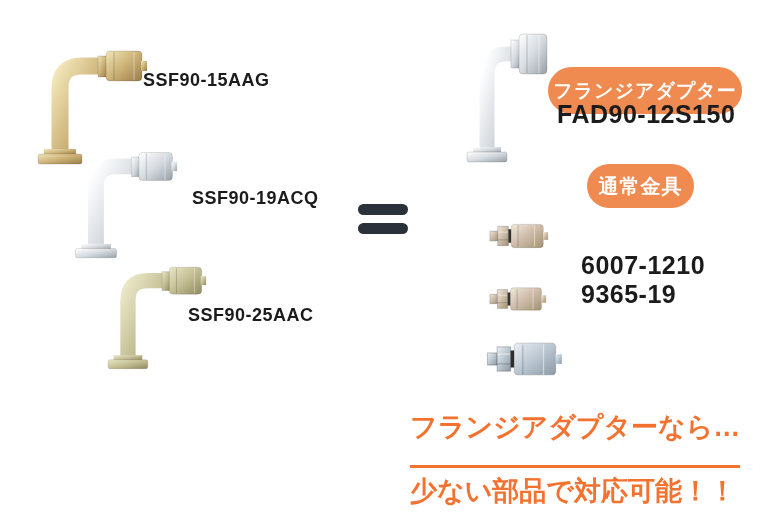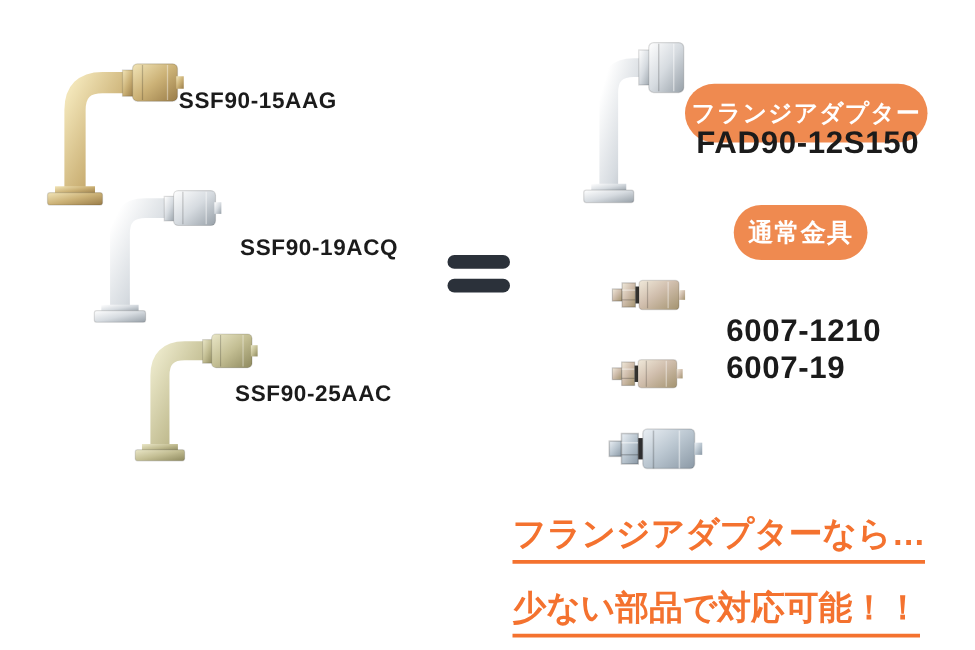--- a/index.html
+++ b/index.html
@@ -30,21 +30,21 @@
   .equals-wrap{display:flex;flex-direction:column;gap:8px;}
   .equals-bar{width:50px;height:11px;border-radius:6px;background:var(--equals-dark);}
   .caption{
     font-weight:bold;font-size:27px;line-height:40px;color:var(--text-black);
     white-space:nowrap;
   }
   .caption span{display:block;}
   .caption.highlight{color:var(--highlight-orange);}
   .caption.highlight span{
     display:inline-block;border-bottom:3px solid currentColor;
-    padding-bottom:1px;margin-bottom:15px;
+    padding-bottom:18px;margin-bottom:3px;
   }
   svg{display:block;}
 </style>
 </head>
 <body>
 
 <div class="canvas">
 
   <svg width="0" height="0" aria-hidden="true">
     <defs>
@@ -153,21 +153,21 @@
     <rect x="2" y="13" width="8" height="10" fill="url(#g-irid)" stroke="#00000033"></rect>
     <rect x="10" y="8" width="11" height="20" fill="url(#g-irid)" stroke="#00000033"></rect>
     <line x1="10" y1="14" x2="21" y2="14" stroke="#ffffff77"></line>
     <line x1="10" y1="22" x2="21" y2="22" stroke="#00000033"></line>
     <rect x="21" y="11" width="3" height="14" fill="#33322e"></rect>
     <rect x="24" y="6" width="33" height="24" rx="3" fill="url(#g-irid)" stroke="#00000022"></rect>
     <line x1="31" y1="7" x2="31" y2="29" stroke="#00000033"></line>
     <line x1="48" y1="7" x2="48" y2="29" stroke="#ffffff77"></line>
     <rect x="57" y="14" width="5" height="8" fill="url(#g-irid)"></rect>
   </svg>
-  <div class="abs part-label big" style="left:581px;top:280px;">6007-19</div>
+  <div class="abs part-label big" style="left:581px;top:280px;">9365-19</div>
 
   <svg class="abs" style="left:485px;top:336px;" width="78" height="46" viewBox="0 0 64 36">
     <rect x="2" y="13" width="8" height="10" fill="url(#g-steel)" stroke="#00000033"></rect>
     <rect x="10" y="8" width="11" height="20" fill="url(#g-steel)" stroke="#00000033"></rect>
     <line x1="10" y1="14" x2="21" y2="14" stroke="#ffffff77"></line>
     <line x1="10" y1="22" x2="21" y2="22" stroke="#00000033"></line>
     <rect x="21" y="11" width="3" height="14" fill="#2e2e30"></rect>
     <rect x="24" y="5" width="34" height="26" rx="3" fill="url(#g-steel)" stroke="#00000022"></rect>
     <line x1="31" y1="6" x2="31" y2="31" stroke="#00000033"></line>
     <line x1="48" y1="6" x2="48" y2="31" stroke="#ffffff77"></line>

